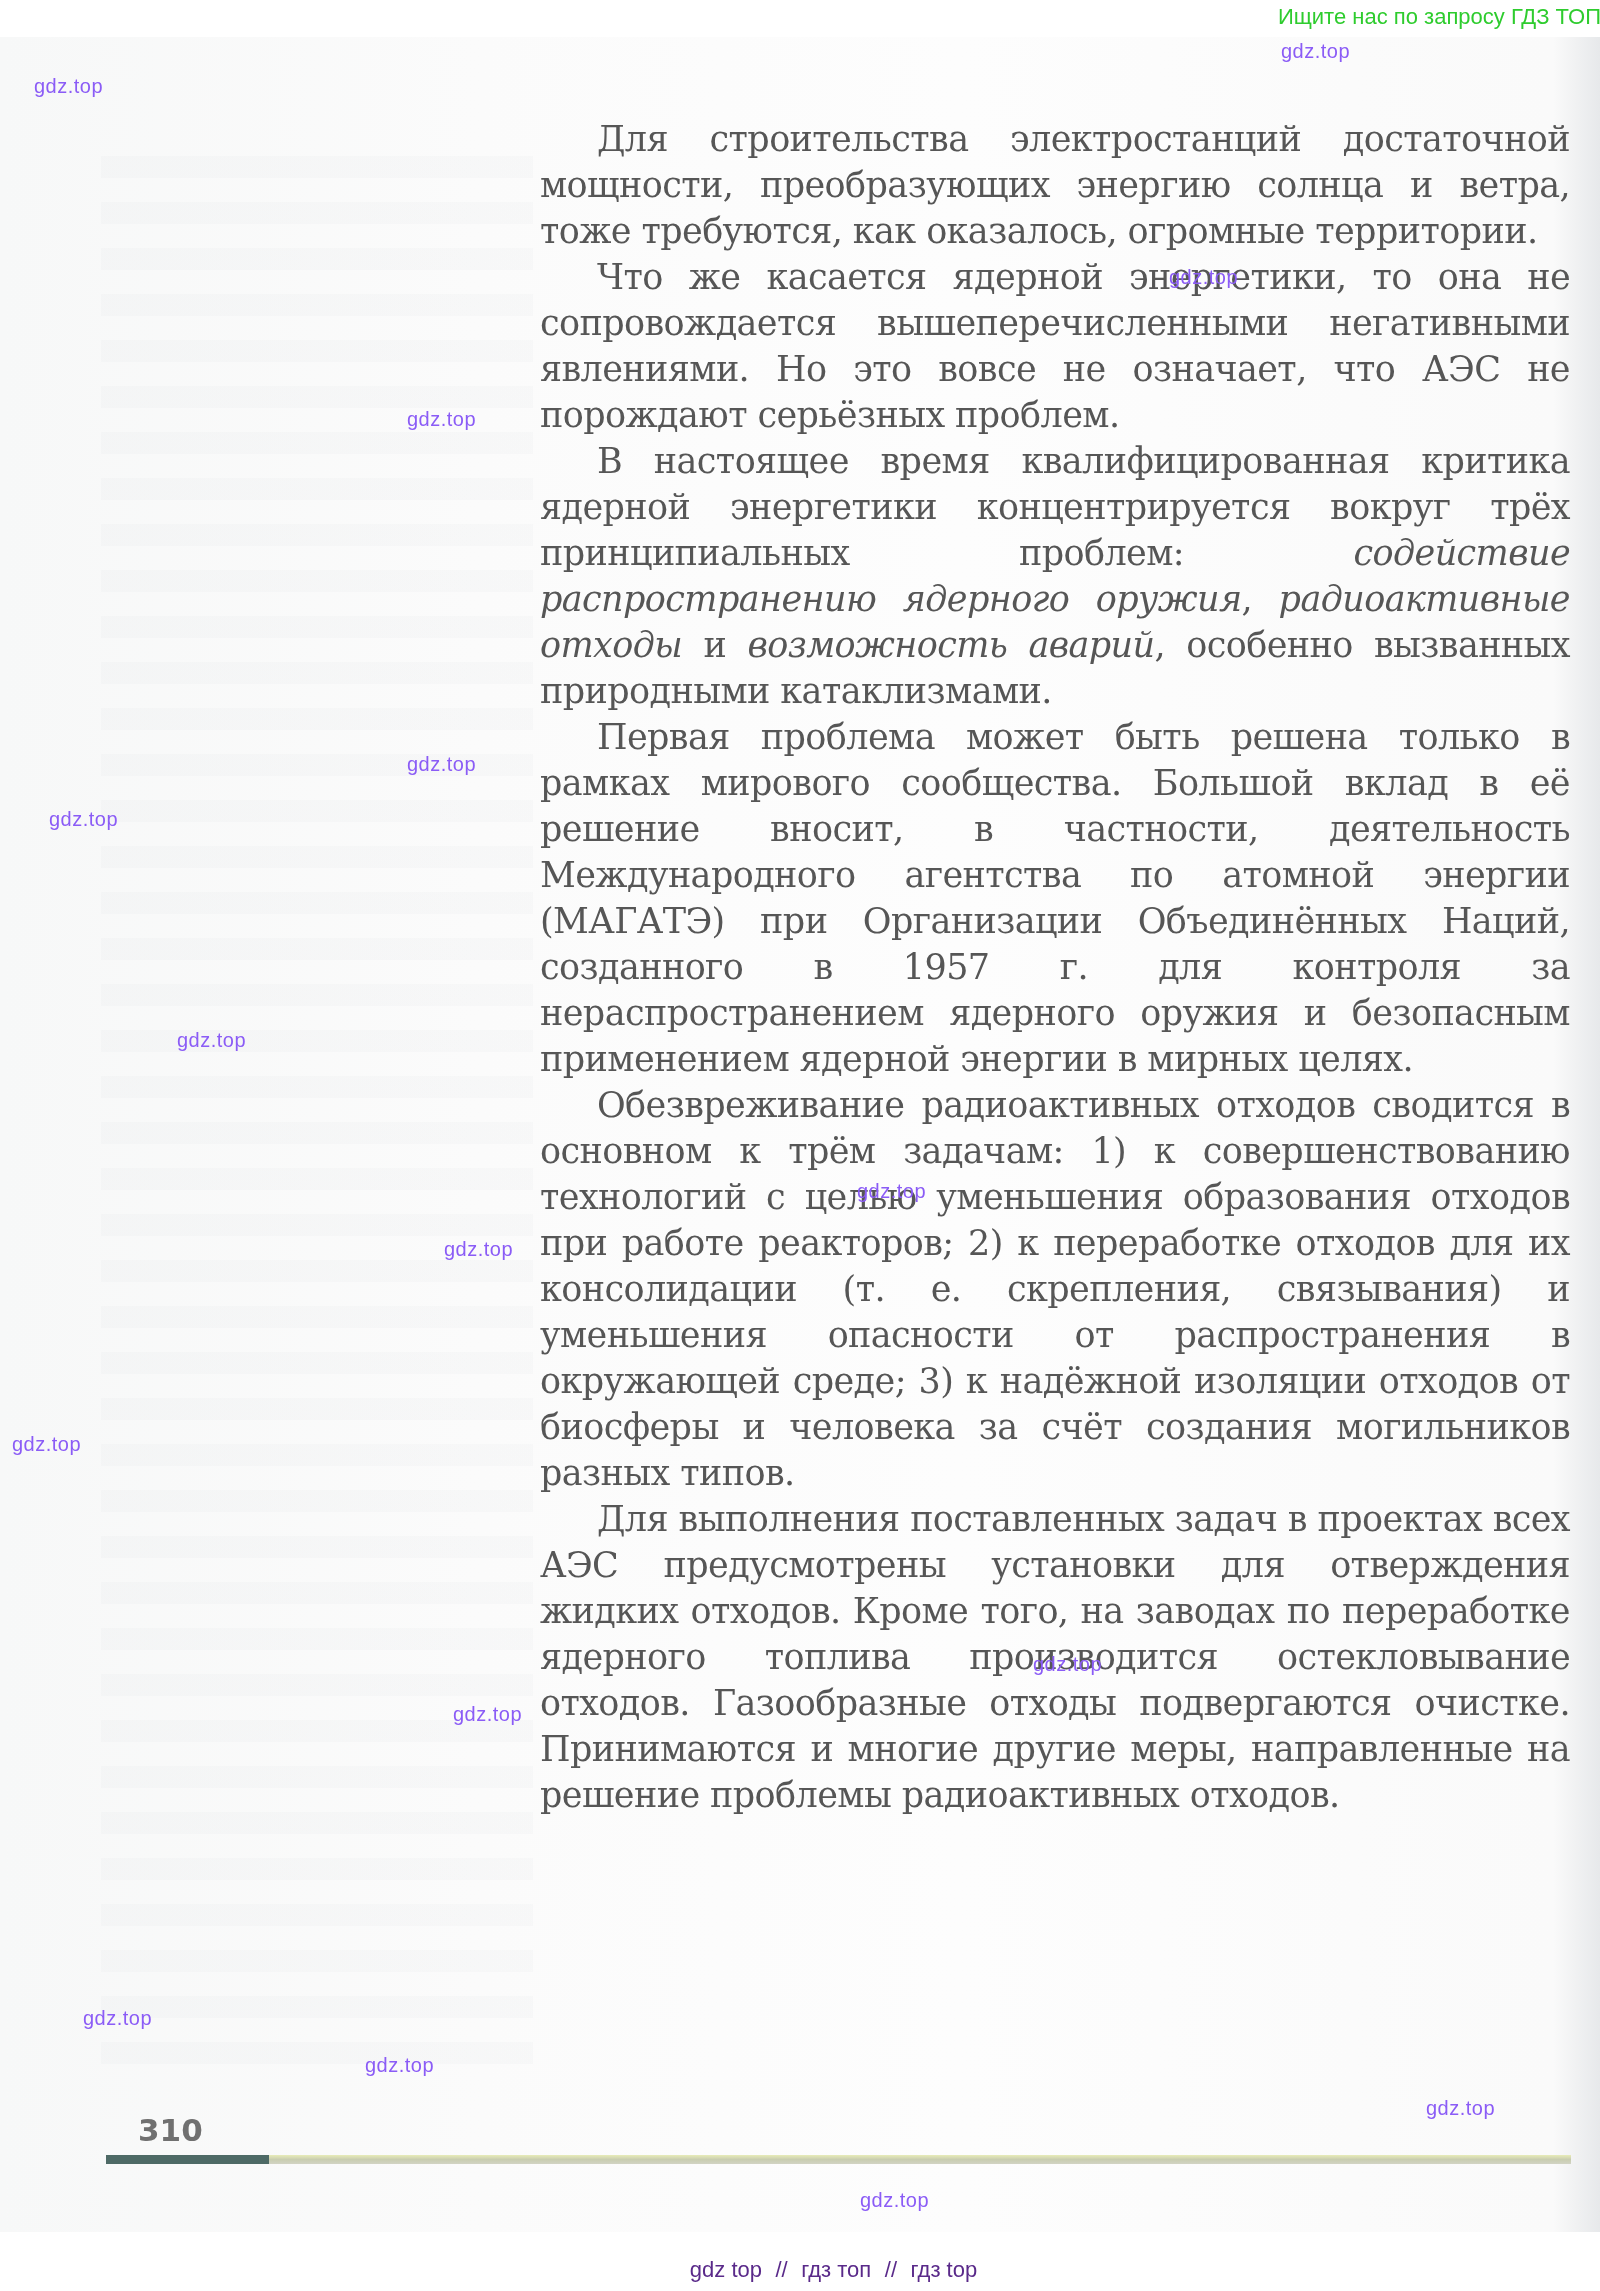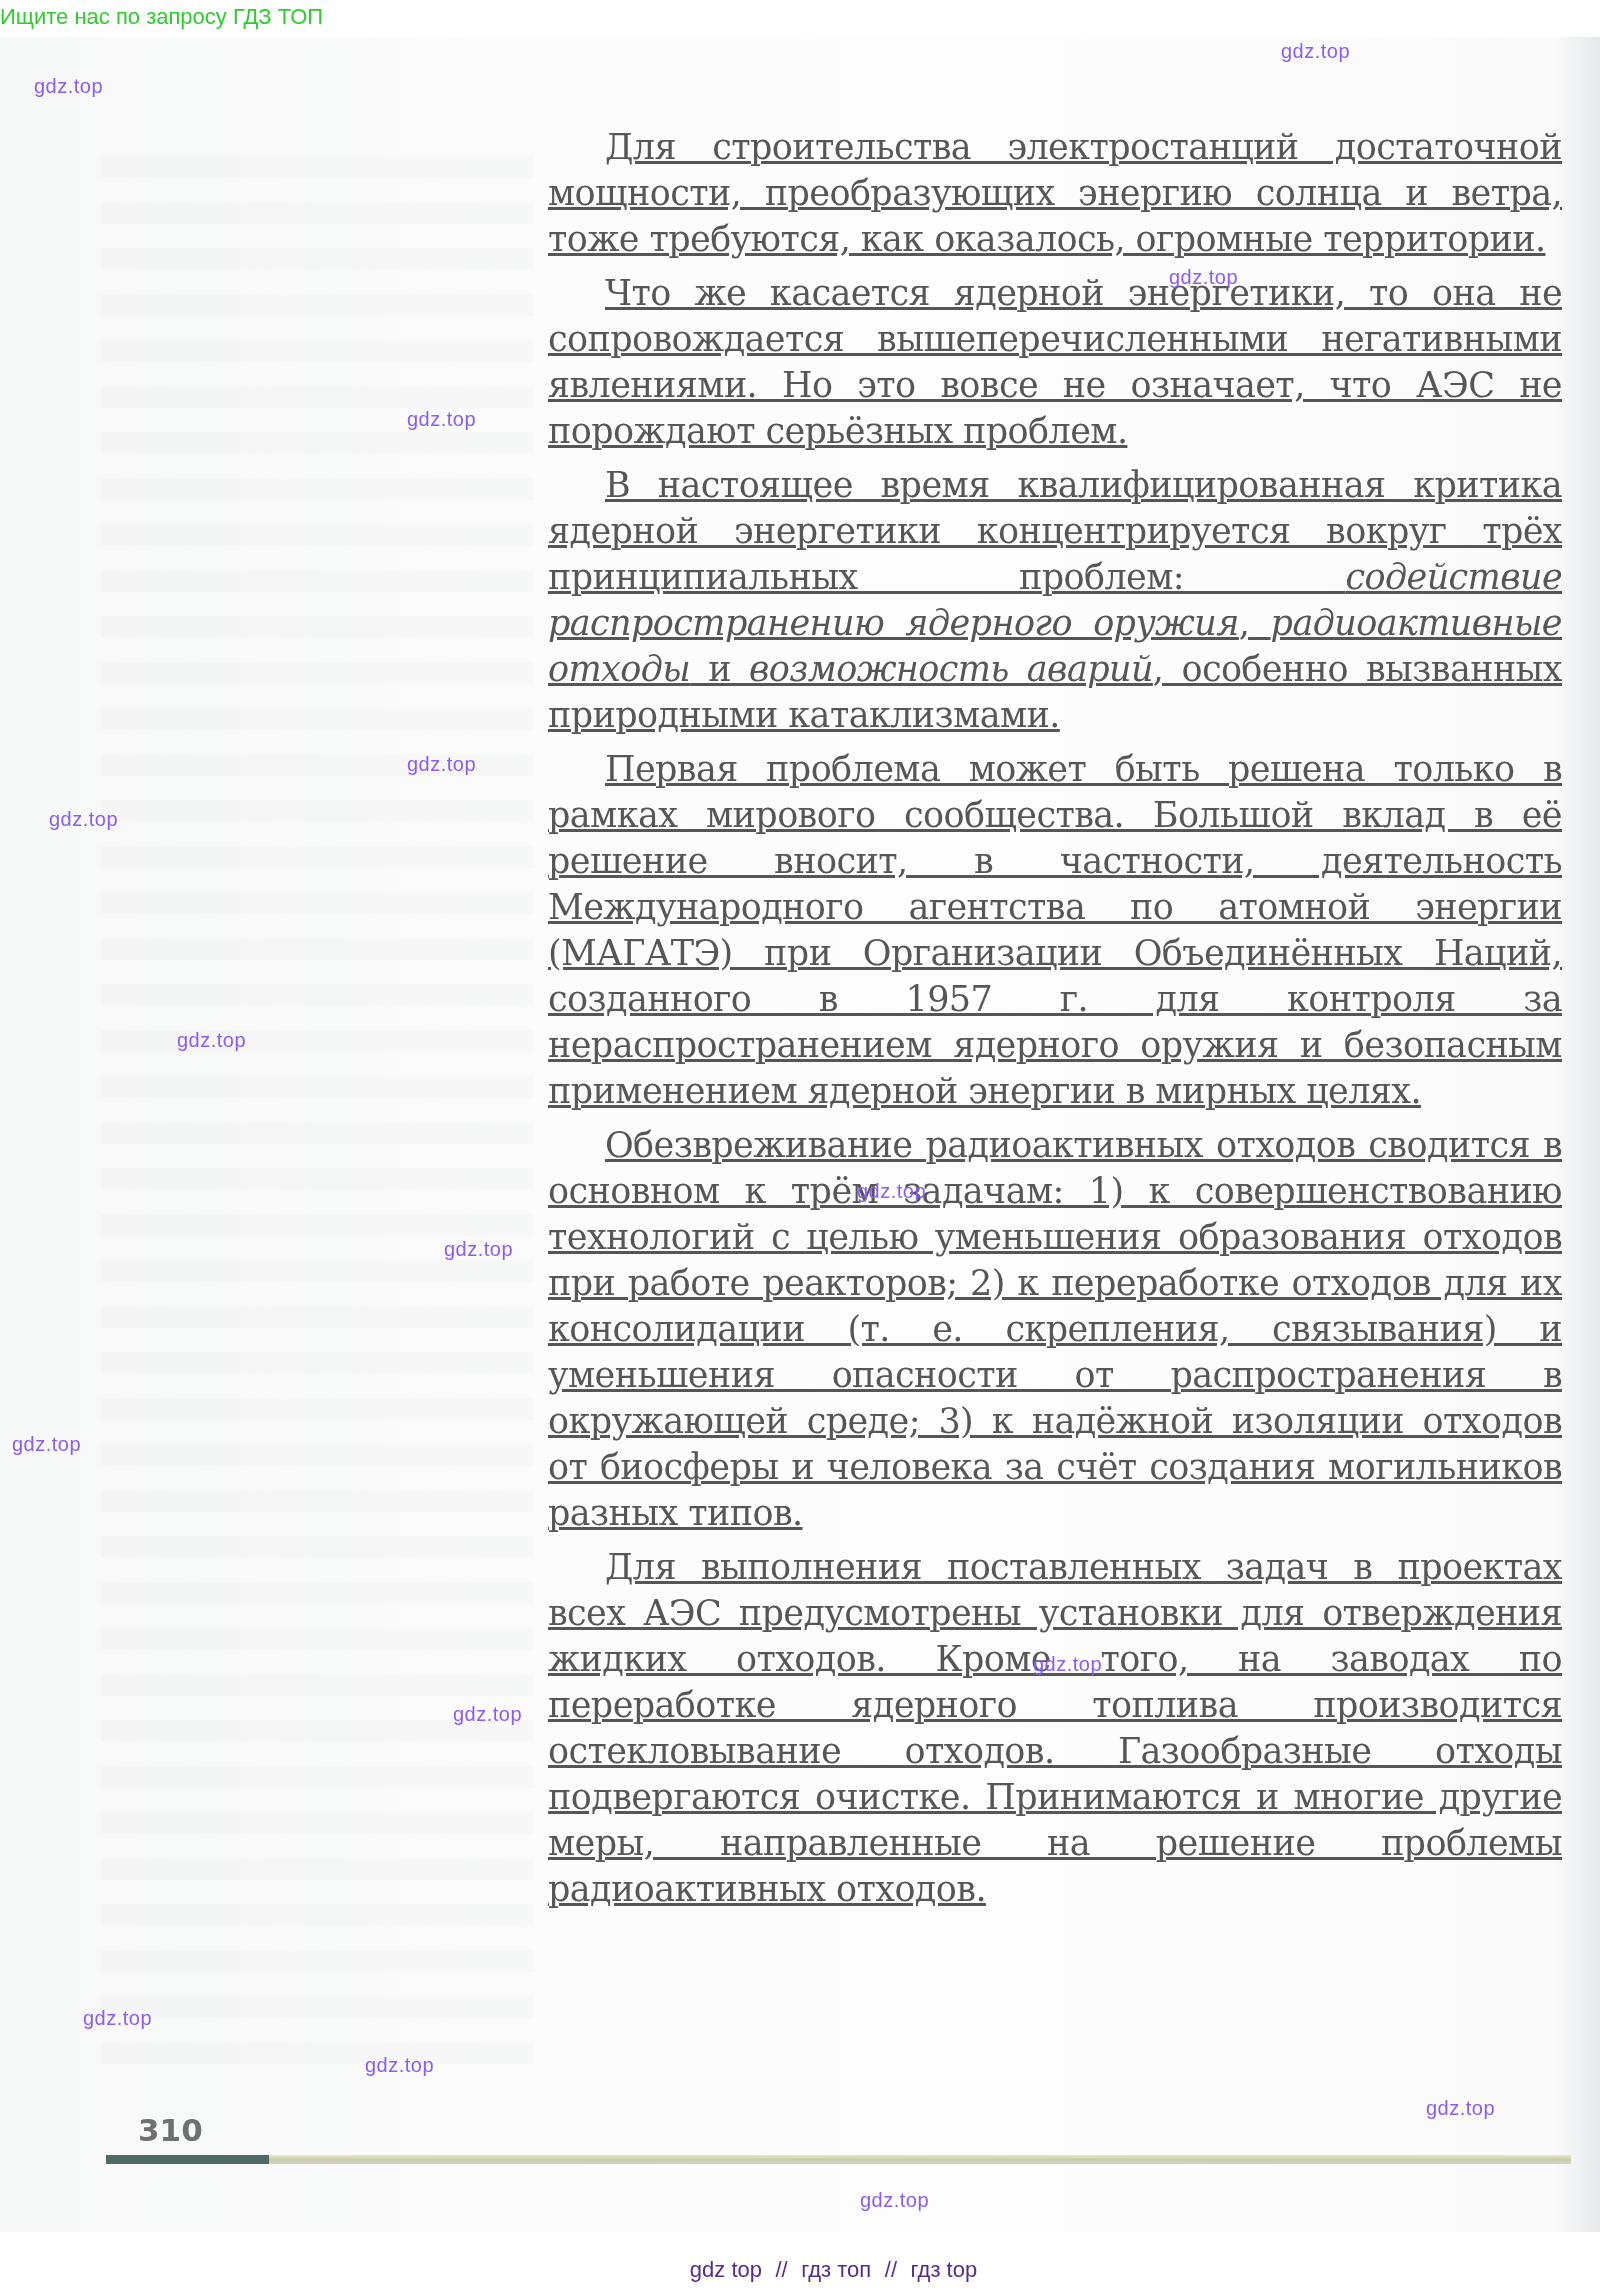--- a/index.html
+++ b/index.html
@@ -21,42 +21,41 @@
       position: absolute;
       left: 101px; top: 119px;
       width: 432px; height: 1928px;
       background:
         repeating-linear-gradient(180deg, rgba(200,205,210,0.10) 0px, rgba(200,205,210,0.10) 22px, transparent 22px, transparent 46px);
       opacity: 0.8;
     }
     .top-banner {
       position: absolute;
       top: 3.7px; left: 0; width: 100%;
-      text-align: left;
+      text-align: right;
       font-family: "Liberation Sans", sans-serif;
       font-size: 22px;
       color: #2ecc2e;
     }
     .body-text {
       position: absolute;
       left: 540px;
       top: 116px;
       width: 1030px;
       font-family: "DejaVu Serif", serif;
       font-size: 35px;
       line-height: 46px;
       color: #565656;
       text-align: justify;
       letter-spacing: -0.6px;
     }
     .body-text p {
-      margin: 8px;
+      margin: 0;
       text-indent: 57px;
       hyphens: manual;
-      text-decoration: underline;
     }
     .body-text em { font-style: italic; }
     .wm {
       position: absolute;
       font-family: Liberation Sans, sans-serif;
       font-size: 20px;
       color: #8b5cf6;
       white-space: nowrap;
       letter-spacing: 0.5px;
     }

